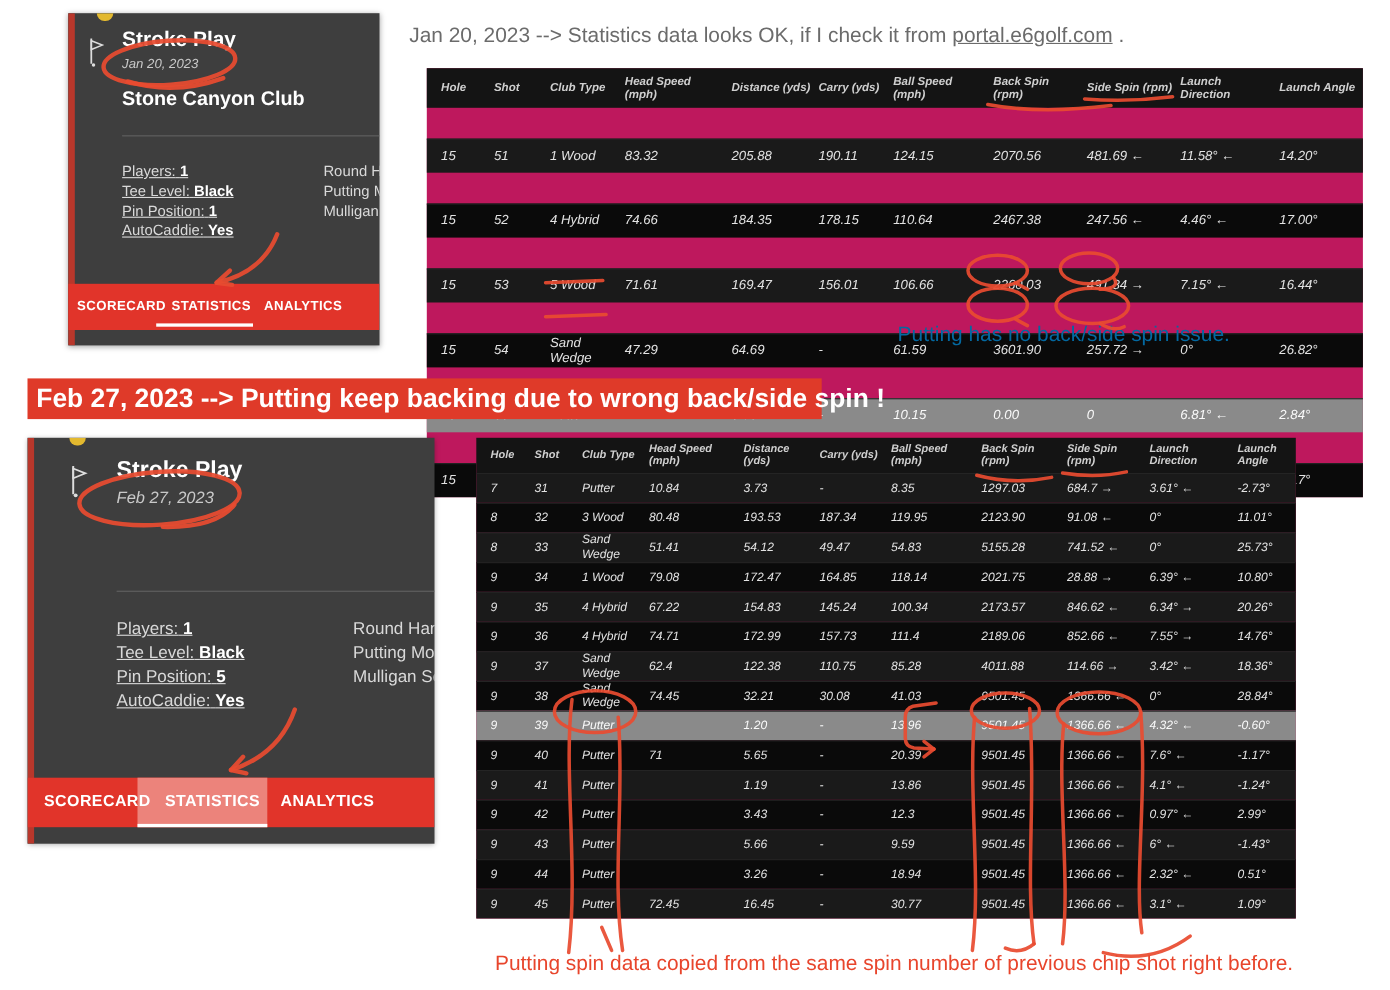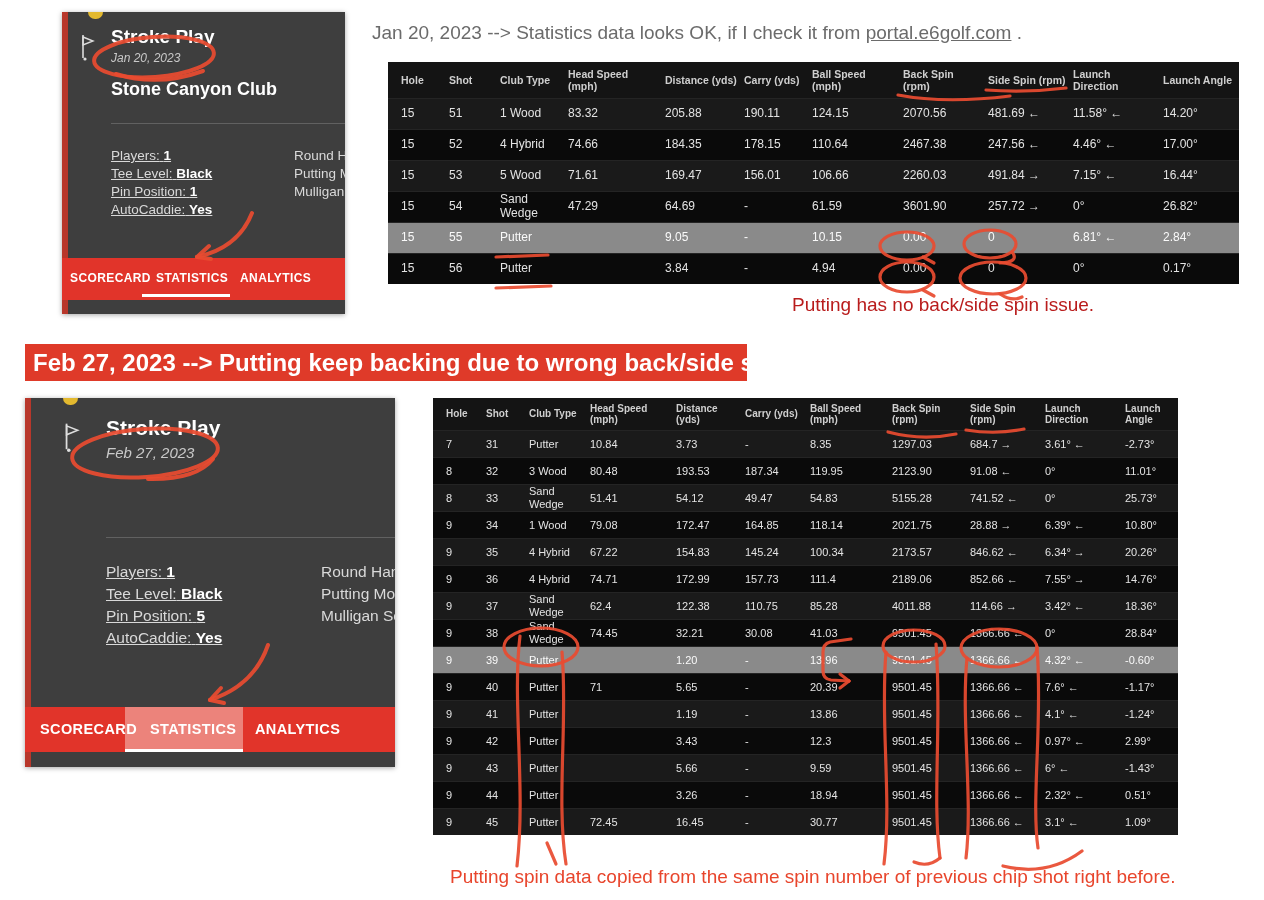--- a/index.html
+++ b/index.html
@@ -41,37 +41,37 @@
   #panel-feb .p-details{left:81px;top:163px;font-size:15.5px;line-height:22px;}
   #panel-feb .p-details-right{left:296px;top:163px;font-size:15.5px;line-height:22px;color:#d9d9d9;}
   #panel-feb .tabbar{top:309px;height:45px;}
   #panel-feb .tab{top:14px;font-size:14.5px;}
   #panel-feb .tab-pressed{left:100px;width:118px;}
   #panel-feb .tab-underline{left:100px;width:118px;bottom:0;}
 
   
   #jan-note{position:absolute;left:372px;top:22px;font-size:19px;color:#6b6b6b;white-space:nowrap;}
   #jan-note .link{text-decoration:underline;cursor:pointer;}
-  #jan-caption{position:absolute;left:792px;top:294px;font-size:19px;color:#b91c1c;white-space:nowrap;}
+  #jan-caption{position:absolute;left:816px;top:294px;font-size:19px;color:#0369a1;white-space:nowrap;}
   #feb-headline{position:absolute;left:25px;top:344px;width:722px;height:37px;background:#df3a29;color:#fff;
     font-size:24px;font-weight:bold;line-height:37px;padding-left:8px;box-sizing:border-box;white-space:nowrap;}
   #feb-caption{position:absolute;left:450px;top:866px;font-size:19px;color:#e8452c;white-space:nowrap;}
 
   
-  .stat-table{position:absolute;background:#be185d;}
+  .stat-table{position:absolute;background:#be185d;font-style:italic;}
   #table-jan{left:388px;top:62px;width:851px;}
   #table-feb{left:433px;top:398px;width:745px;}
   .t-head,.t-row{display:grid;align-items:center;padding-left:13px;box-sizing:border-box;}
   #table-jan .t-head,#table-jan .t-row{grid-template-columns:48px 51px 68px 97px 79px 68px 91px 85px 85px 90px 1fr;}
   #table-feb .t-head,#table-feb .t-row{grid-template-columns:40px 43px 61px 86px 69px 65px 82px 78px 75px 80px 1fr;}
   .t-head{background:#141414;color:#cfcfcf;font-weight:bold;}
   #table-jan .t-head{height:36px;font-size:10.5px;}
   #table-feb .t-head{height:32px;font-size:10px;}
   .t-row{border-top:1px solid #242424;color:#e3e3e3;}
-  #table-jan .t-row{min-height:31px;font-size:12px;}
+  #table-jan .t-row{min-height:31px;font-size:12px;margin-top:28px;}
   #table-feb .t-row{min-height:27px;font-size:11px;}
   .t-body .t-row:nth-child(odd){background:#1a1a1a;}
   .t-body .t-row:nth-child(even){background:#0a0a0a;}
   .t-body .t-row.hl{background:#8a8a8a;color:#fafafa;}
   .t-cell{padding-right:6px;line-height:1.15;}
 
   
   #annos{position:absolute;left:0;top:0;pointer-events:none;}
   .stroke{fill:none;stroke:#e84b30;stroke-linecap:round;stroke-linejoin:round;opacity:.93;}
   .w3{stroke-width:3.2px;} .w4{stroke-width:4px;}

